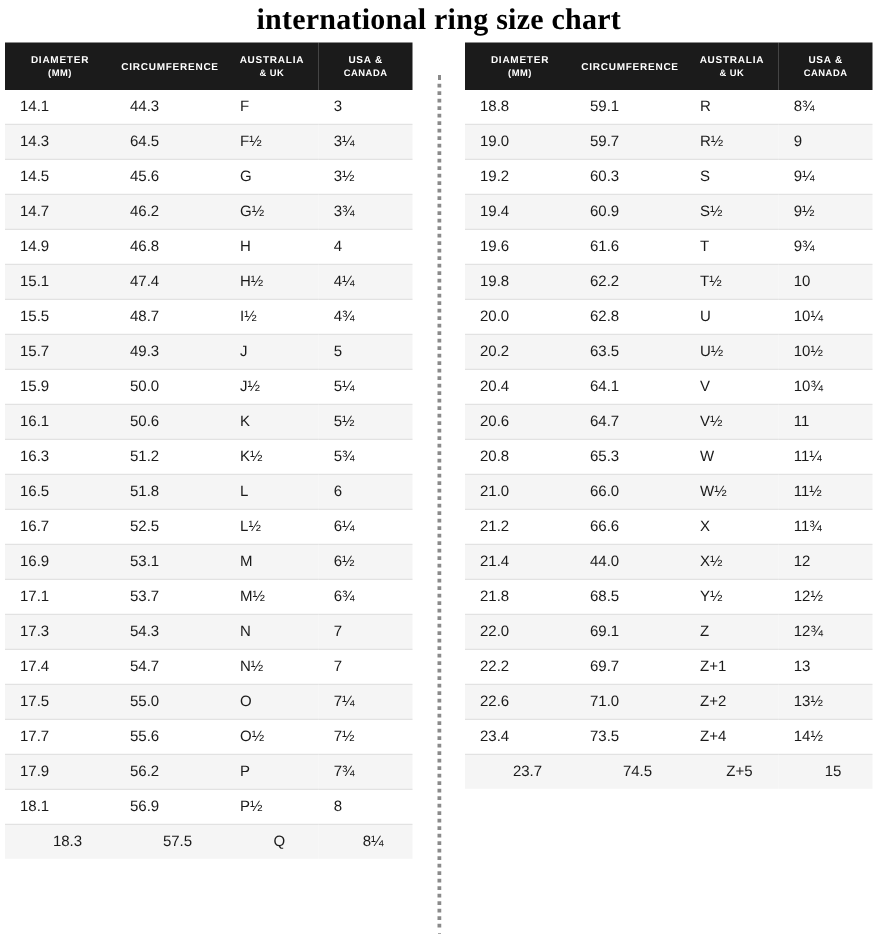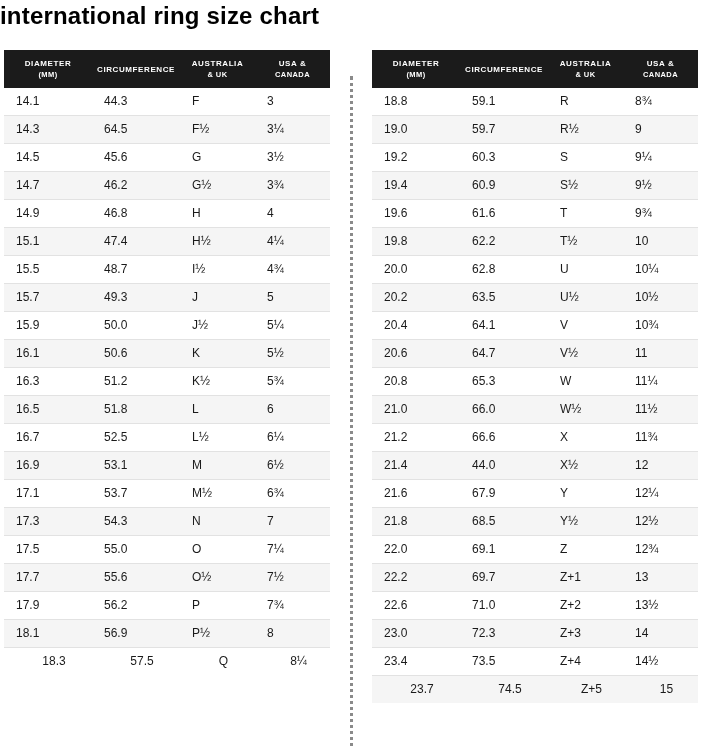--- a/index.html
+++ b/index.html
@@ -14,26 +14,26 @@
     color: #1a1a1a;
     overflow: hidden;
   }
   .page {
     position: relative;
     width: 702px;
     height: 747px;
     box-sizing: border-box;
   }
   .chart-title {
-    text-align: left;
-    font-family: Liberation Sans, sans-serif;
+    text-align: center;
+    font-family: Liberation Serif, serif;
     font-weight: bold;
     font-size: 24px;
     line-height: 28px;
-    padding: 2px 0 20px 0;
+    padding: 2px 0 4px 0;
     letter-spacing: 0.2px;
     color: #000;
   }
   .tables {
     display: flex;
     flex-direction: row;
     align-items: flex-start;
     justify-content: space-between;
     padding: 0 4px;
     box-sizing: border-box;
@@ -228,20 +228,26 @@
               <td>M½</td>
               <td>6¾</td>
             </tr>
           <tr>
               <td>17.3</td>
               <td>54.3</td>
               <td>N</td>
               <td>7</td>
             </tr>
           <tr>
+              <td>17.4</td>
+              <td>54.7</td>
+              <td>N½</td>
+              <td>7</td>
+            </tr>
+          <tr>
               <td>17.5</td>
               <td>55.0</td>
               <td>O</td>
               <td>7¼</td>
             </tr>
           <tr>
               <td>17.7</td>
               <td>55.6</td>
               <td>O½</td>
               <td>7½</td>
@@ -378,26 +384,20 @@
               <td>X</td>
               <td>11¾</td>
             </tr>
           <tr>
               <td>21.4</td>
               <td>44.0</td>
               <td>X½</td>
               <td>12</td>
             </tr>
           <tr>
-              <td>21.6</td>
-              <td>67.9</td>
-              <td>Y</td>
-              <td>12¼</td>
-            </tr>
-          <tr>
               <td>21.8</td>
               <td>68.5</td>
               <td>Y½</td>
               <td>12½</td>
             </tr>
           <tr>
               <td>22.0</td>
               <td>69.1</td>
               <td>Z</td>
               <td>12¾</td>
@@ -408,26 +408,20 @@
               <td>Z+1</td>
               <td>13</td>
             </tr>
           <tr>
               <td>22.6</td>
               <td>71.0</td>
               <td>Z+2</td>
               <td>13½</td>
             </tr>
           <tr>
-              <td>23.0</td>
-              <td>72.3</td>
-              <td>Z+3</td>
-              <td>14</td>
-            </tr>
-          <tr>
               <td>23.4</td>
               <td>73.5</td>
               <td>Z+4</td>
               <td>14½</td>
             </tr>
           <tr>
               <td>23.7</td>
               <td>74.5</td>
               <td>Z+5</td>
               <td>15</td>

